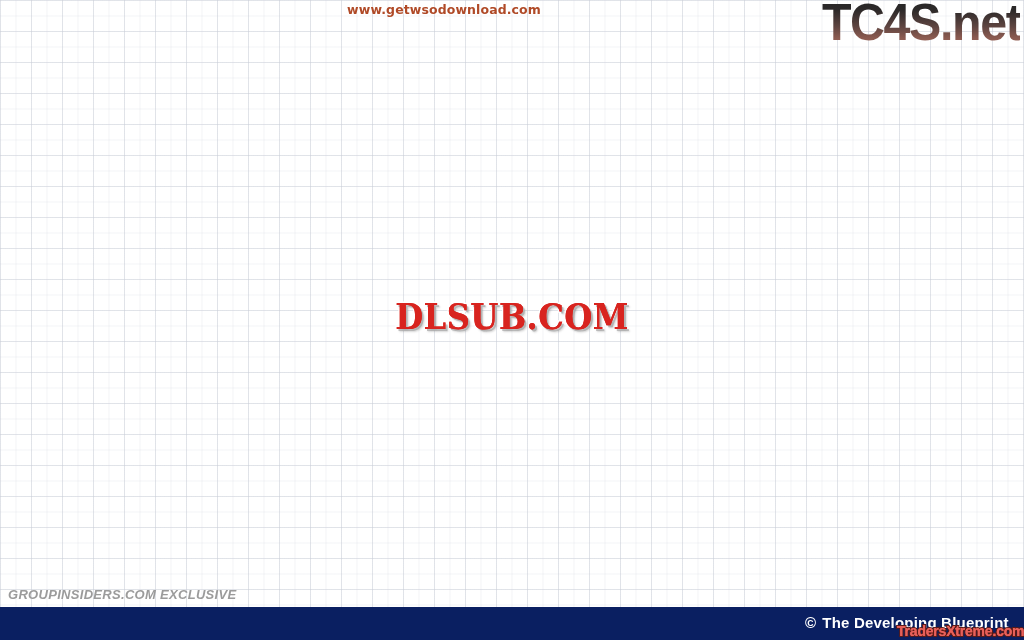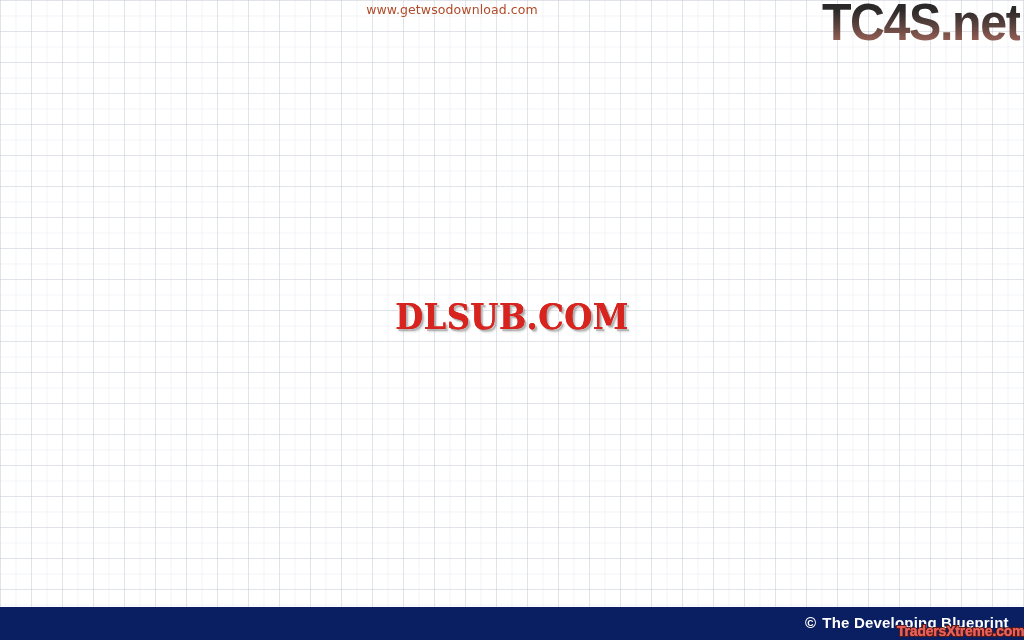--- a/index.html
+++ b/index.html
@@ -27,28 +27,29 @@
       15.5px 15.5px,
       15.5px 15.5px;
     background-position: 0 1px, 1px 0, 0 1px, 1px 0;
     overflow:hidden;
   }
 
   
   #top-watermark {
     position:absolute;
     top:2px;
-    left:12px;
+    left:4px;
     width:880px;
     text-align:center;
     font-size:12.5px;
     letter-spacing:0.1px;
     color:#b04a27;
     font-family:"DejaVu Sans", sans-serif;
     white-space:nowrap;
+    font-weight:bold;
   }
 
   
   #tc4s-logo {
     position:absolute;
     top:-4px;
     right:4px;
     font-family:"Liberation Sans", sans-serif;
     font-weight:bold;
     font-size:52px;
@@ -222,20 +223,21 @@
   <div id="tc4s-logo">TC4S.net</div>
 
 
   <div id="dlsub">
     <span id="dlsub-text">DLSUB.COM</span>
   </div>
   <div id="dlsub-fill">
     <span>DLSUB.COM</span>
   </div>
 
+  <div id="exclusive-note">GROUPINSIDERS.COM EXCLUSIVE</div>
 
   <div id="footer-bar"></div>
 
   <div id="footer-credit">
     <span class="copy-mark">©</span><span>The Developing Blueprint</span>
   </div>
 
   <div id="traders-watermark">TradersXtreme.com</div>
   <div id="traders-watermark-fill">TradersXtreme.com</div>
 

